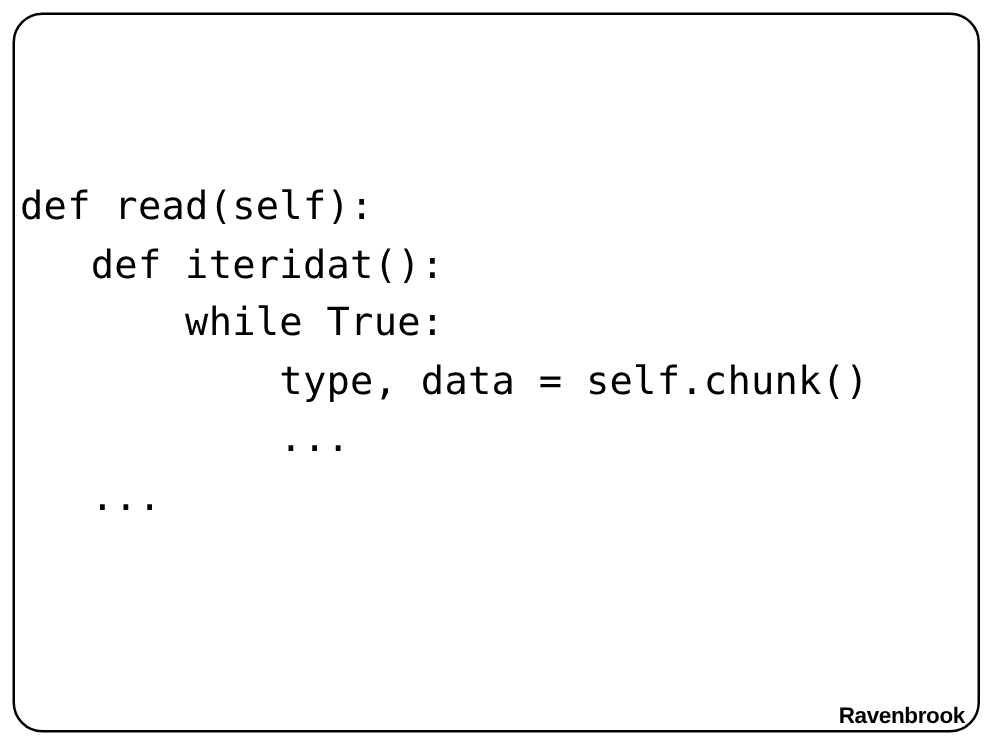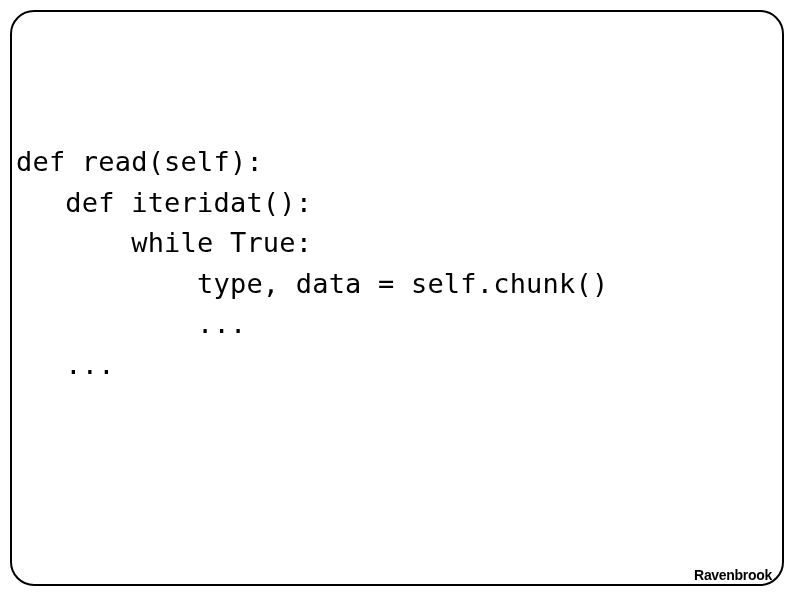--- a/index.html
+++ b/index.html
@@ -19,35 +19,35 @@
       width: 774px;
       height: 576px;
       border: 2px solid #000;
       border-radius: 24px;
       position: relative;
       padding: 0;
       overflow: hidden;
     }
     .code-block {
       font-family: "Lucida Console", "DejaVu Sans Mono", Consolas, Monaco, monospace;
-      font-size: 27px;
+      font-size: 31px;
       line-height: 1.5;
       white-space: pre;
       position: absolute;
       top: 130px;
       left: 4px;
       letter-spacing: 0.2px;
     }
     .footer {
       position: absolute;
       bottom: 1px;
       right: 10px;
       font-family: "Trebuchet MS", "Segoe UI", Tahoma, sans-serif;
       font-weight: bold;
-      font-size: 14px;
+      font-size: 18px;
       letter-spacing: -0.3px;
       color: #000;
     }
   </style>
 </head>
 <body>
 
 <div class="slide-frame">
   <div class="code-block"><span>def read(self):</span>
 <span>   def iteridat():</span>

